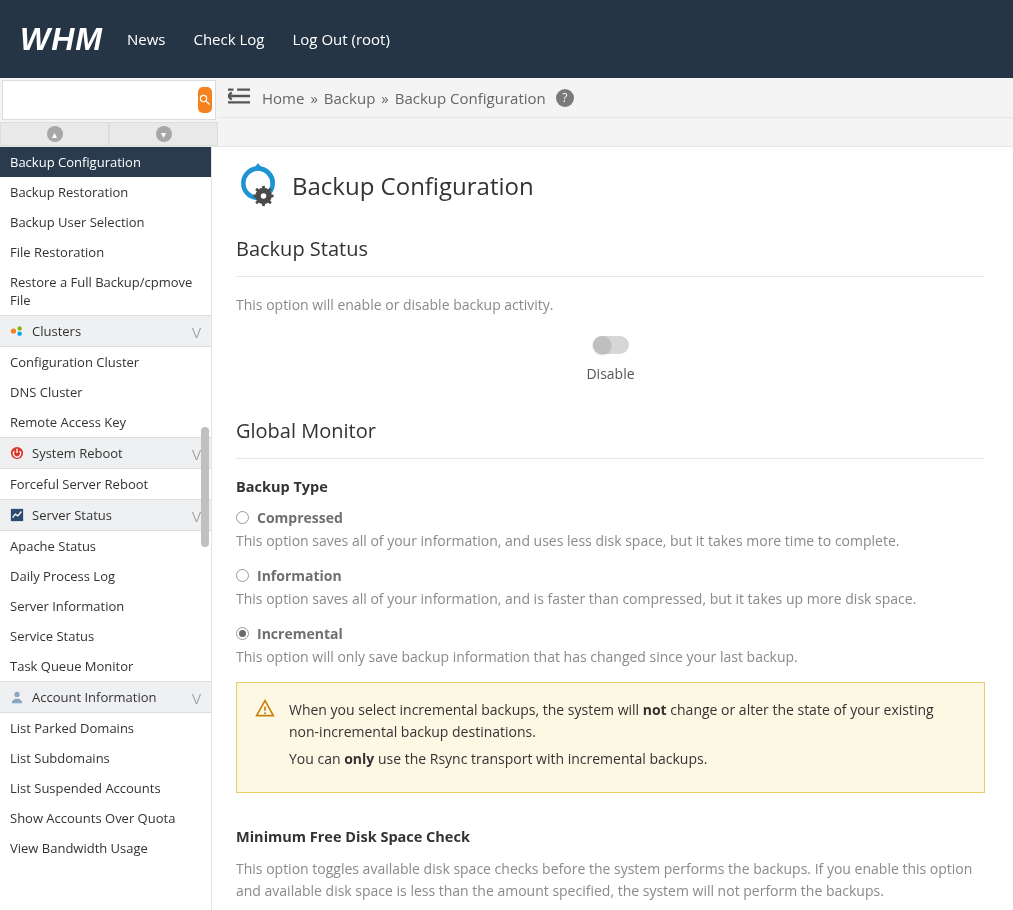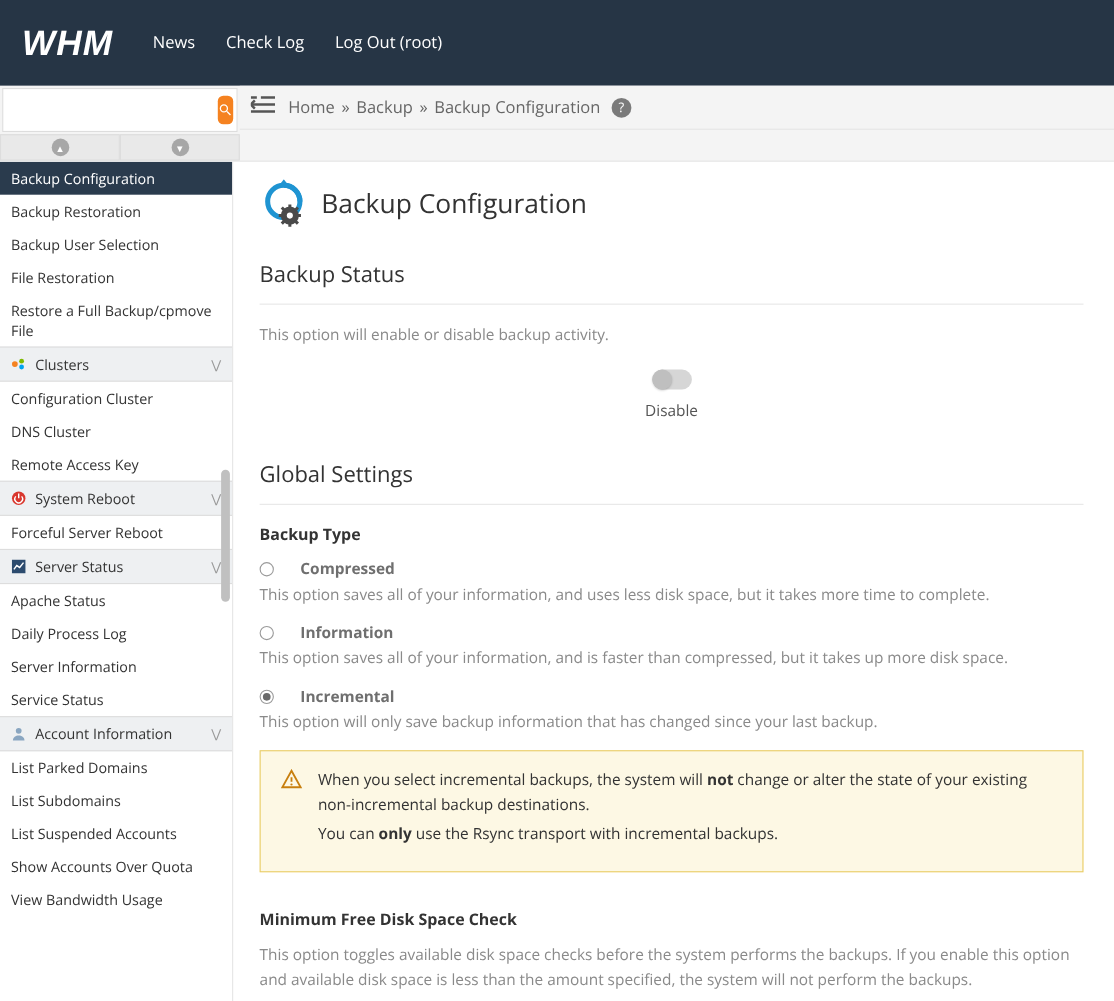--- a/index.html
+++ b/index.html
@@ -1,20 +1,20 @@
 <!DOCTYPE html>
 <html><head>
 <meta charset="utf-8">
 <style>
   * { box-sizing: border-box; margin: 0; padding: 0; }
   body { font-family: "Segoe UI", "Open Sans", Arial, sans-serif; font-size: 14px; color: #333; background: #fff; width: 1013px; height: 910px; overflow: hidden; }
 
   
   .topbar { background: #263545; height: 78px; display: flex; align-items: center; padding: 0 20px; color: #fff; }
-  .logo { font-family: Impact, "Arial Black", sans-serif; font-size: 32px; font-style: italic; letter-spacing: 1px; font-weight: 700; margin-right: 36px; }
+  .logo { font-family: Impact, "Arial Black", sans-serif; font-size: 32px; font-style: italic; letter-spacing: 1px; font-weight: 700; margin-right: 24px; }
   .topnav { display: flex; gap: 28px; }
   .topnav a { color: #fff; text-decoration: none; font-size: 15px; cursor: pointer; }
 
   
   .subbar { display: flex; background: #f4f4f4; border-bottom: 1px solid #e5e5e5; }
   .search-wrap { width: 218px; display: flex; flex-direction: column; }
   .search-row { display: flex; align-items: center; padding: 6px; background:#fff; border:1px solid #ddd; margin:2px;}
   .search-input { flex: 1; border: none; height: 24px; padding: 0 6px; outline: none; }
   .search-btn { width: 26px; height: 26px; background: #f58220; border-radius: 5px; display: flex; align-items: center; justify-content: center; cursor: pointer; }
   .search-btn svg { width: 14px; height: 14px; fill: #fff; }
@@ -49,21 +49,21 @@
   h2.section { font-size:20px; font-weight:400; color:#333; margin-bottom:10px; }
   hr.div { border:none; border-top:1px solid #e7e7e7; margin: 14px 0 18px 0; }
   .desc { color:#8a8a8a; font-size:14px; margin-bottom: 22px; }
 
   .toggle-row { display:flex; align-items:center; gap:10px; margin-bottom: 34px; flex-direction: column;}
   .toggle { width:36px; height:18px; border-radius:10px; background:#d6d6d6; position:relative; cursor:pointer;}
   .toggle .knob { width:18px; height:18px; border-radius:50%; background:#bfbfbf; position:absolute; left:0; top:0; box-shadow:0 1px 2px rgba(0,0,0,.2);}
   .toggle-label { color:#555; }
 
   .field-label { font-weight:700; color:#333; margin-bottom:12px; font-size:14.5px;}
-  .radio-opt { display:flex; align-items:center; gap:24px; margin-bottom:4px;}
+  .radio-opt { display:flex; align-items:center; gap:8px; margin-bottom:4px;}
   .radio { width:13px; height:13px; border-radius:50%; border:1px solid #9a9a9a; display:inline-block; cursor:pointer; position:relative;}
   .radio.checked::after { content:""; position:absolute; width:7px; height:7px; background:#6a6a6a; border-radius:50%; top:2px; left:2px;}
   .opt-label { font-weight:700; color:#6f6f6f; }
   .opt-desc { color:#8a8a8a; margin: 2px 0 16px 0; }
 
   .warn-box { border:1px solid #e9cd67; background:#fdf8e4; padding:16px 18px; display:flex; gap:14px; margin: 10px 0 34px 0; }
   .warn-icon { color:#c87f0e; flex-shrink:0; }
   .warn-text { color:#333; line-height:1.55; }
   .warn-text p { margin-bottom:6px; }
 
@@ -161,20 +161,21 @@
               <path d="M3 11l3-4 3 2 4-5" stroke="#fff" stroke-width="1.5" fill="none"></path>
             </svg></span>
           <span>Server Status</span>
         </span>
       <span class="chev">⋁</span>
     </div>
     <div class="nav-item">Apache Status</div>
     <div class="nav-item">Daily Process Log</div>
     <div class="nav-item">Server Information</div>
     <div class="nav-item">Service Status</div>
+    <div class="nav-item">Task Queue Monitor</div>
 
     <div class="nav-group">
       <span class="grp-left">
           <span class="grp-icon"><svg viewBox="0 0 16 16">
               <circle cx="8" cy="5" r="3" fill="#8aa6c1"></circle>
               <path d="M2 15c0-3 3-5 6-5s6 2 6 5" fill="#8aa6c1"></path>
             </svg></span>
           <span>Account Information</span>
         </span>
       <span class="chev">⋁</span>
@@ -216,21 +217,21 @@
     <hr class="div">
     <p class="desc">This option will enable or disable backup activity.</p>
 
     <div class="toggle-row">
       <div class="toggle">
           <div class="knob"></div>
         </div>
       <span class="toggle-label">Disable</span>
     </div>
 
-    <h2 class="section">Global Settings</h2>
+    <h2 class="section">Global Monitor</h2>
     <hr class="div">
 
     <div class="field-label">Backup Type</div>
 
     <div class="radio-opt">
       <span class="radio"></span>
       <span class="opt-label">Compressed</span>
     </div>
     <p class="opt-desc">This option saves all of your information, and uses less disk space, but it takes more time to complete.</p>
 

